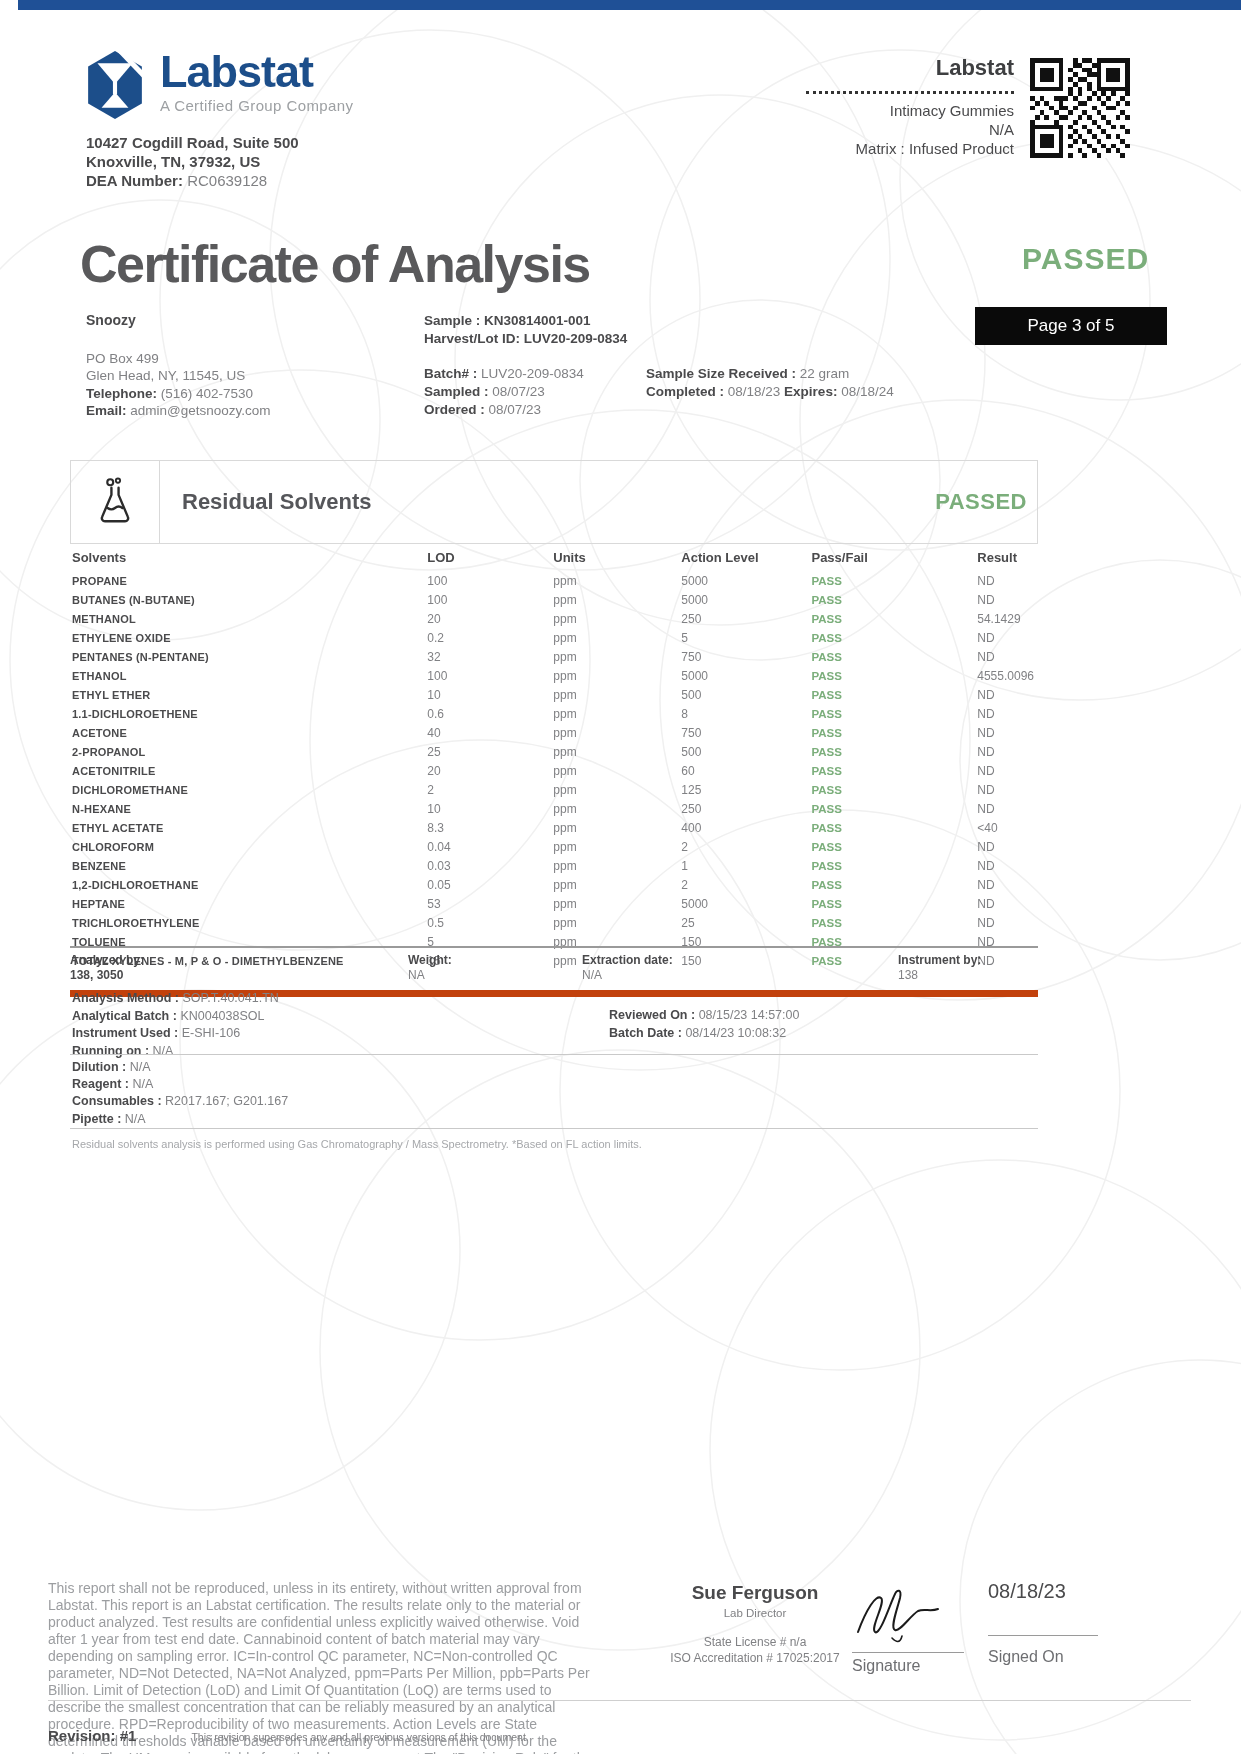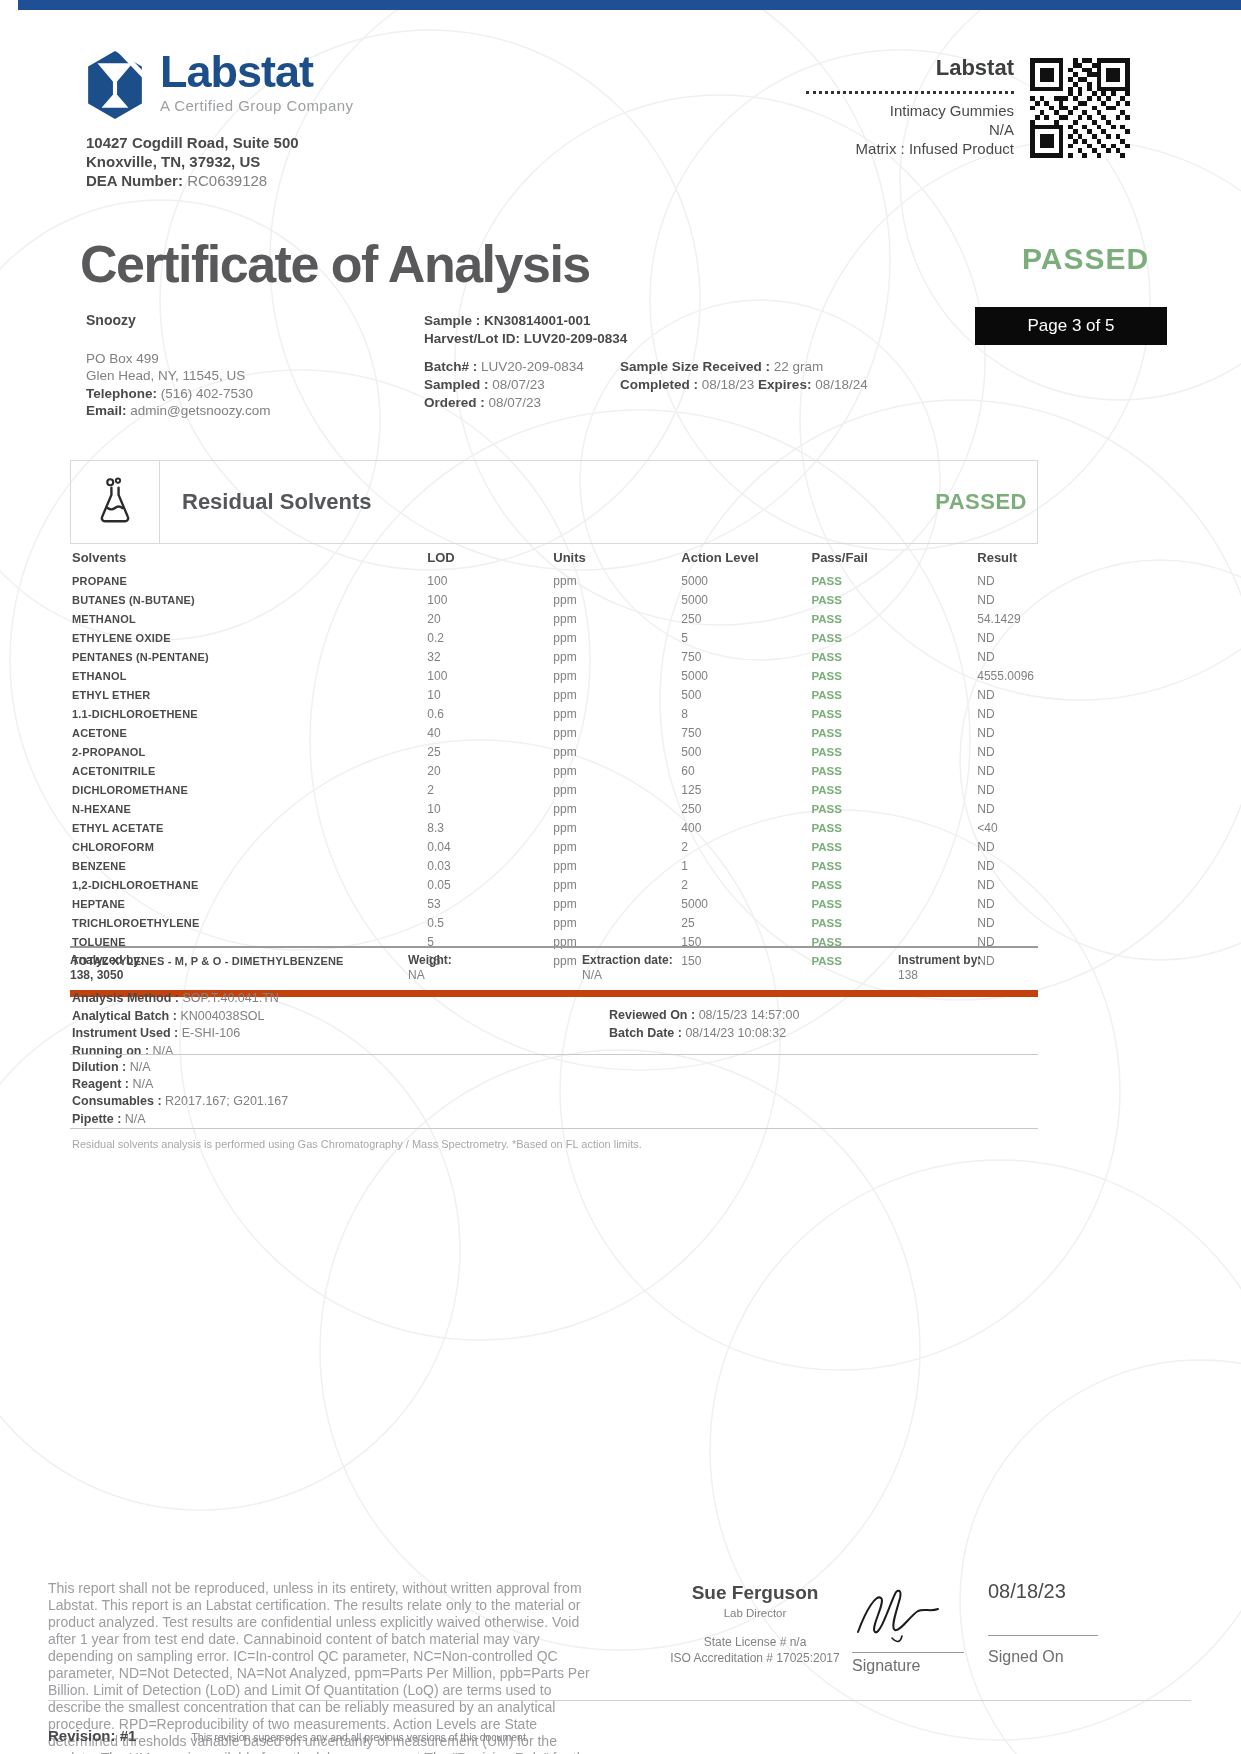--- a/index.html
+++ b/index.html
@@ -25,21 +25,21 @@
   .coa-title{position:absolute;left:80px;top:234px;font-size:52px;font-weight:bold;color:#59595B;letter-spacing:-1.5px;}
   .passed-big{position:absolute;left:1022px;top:242px;font-size:30px;font-weight:bold;color:#7BAE7B;letter-spacing:1px;}
 
   
   .client{position:absolute;left:86px;top:312px;font-size:13.5px;line-height:17.5px;color:#808184;}
   .client .cname{font-weight:bold;color:#4A4A4C;font-size:14px;margin-bottom:20px;}
   .lbl{font-weight:bold;color:#4A4A4C;}
   .val{color:#808184;}
   .strongval{color:#4A4A4C;font-weight:bold;}
   .sample{position:absolute;left:424px;top:312px;font-size:13.5px;line-height:18px;}
-  .s-cols{display:flex;margin-top:10px;}
+  .s-cols{display:flex;margin-top:17px;gap:26px;}
   .s-col1{width:196px;}
   .page-badge{position:absolute;left:975px;top:307px;width:192px;height:38px;background:#0A0A0A;color:#fff;
               font-size:17px;display:flex;align-items:center;justify-content:center;}
 
   
   .panel-head{position:absolute;left:70px;top:460px;width:968px;height:84px;border:1px solid #D9D9D9;
               display:flex;align-items:center;box-sizing:border-box;background:transparent;}
   .panel-icon{width:88px;height:100%;border-right:1px solid #D9D9D9;display:flex;align-items:center;justify-content:center;}
   .panel-title{font-size:22px;font-weight:bold;color:#55565A;margin-left:22px;}
   .panel-status{margin-left:auto;margin-right:10px;font-size:22px;font-weight:bold;color:#7BAE7B;letter-spacing:.5px;}

